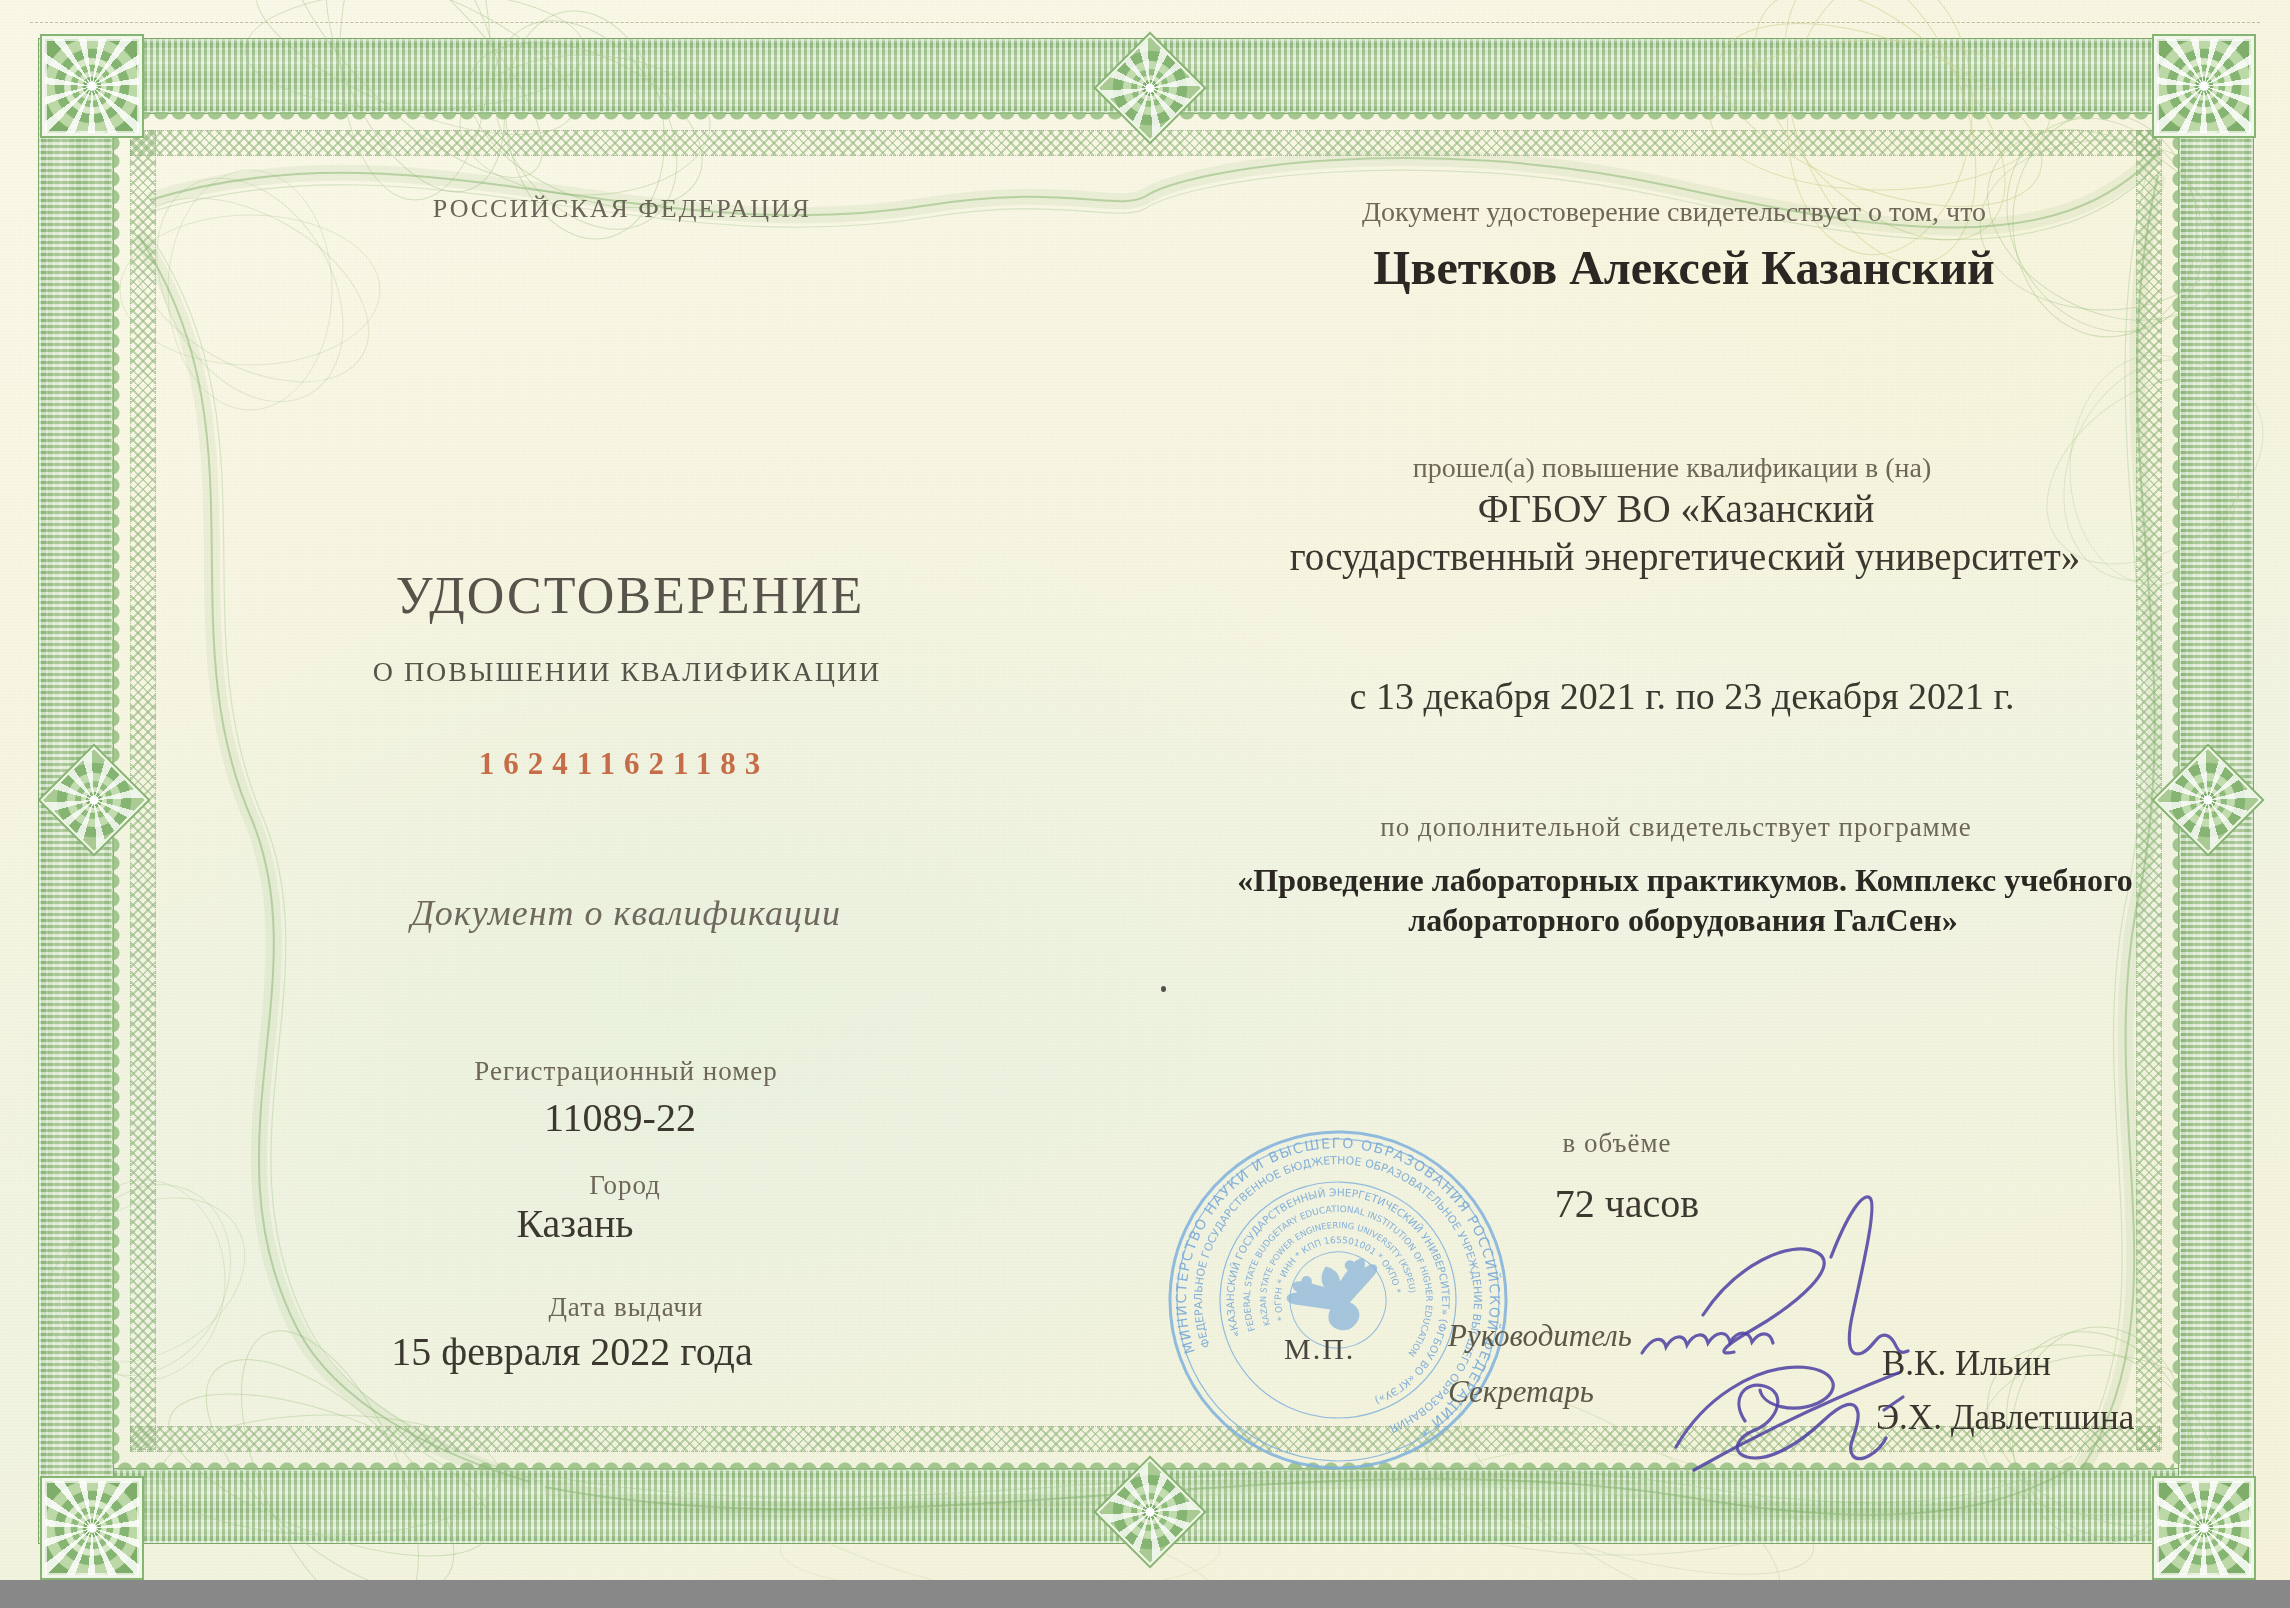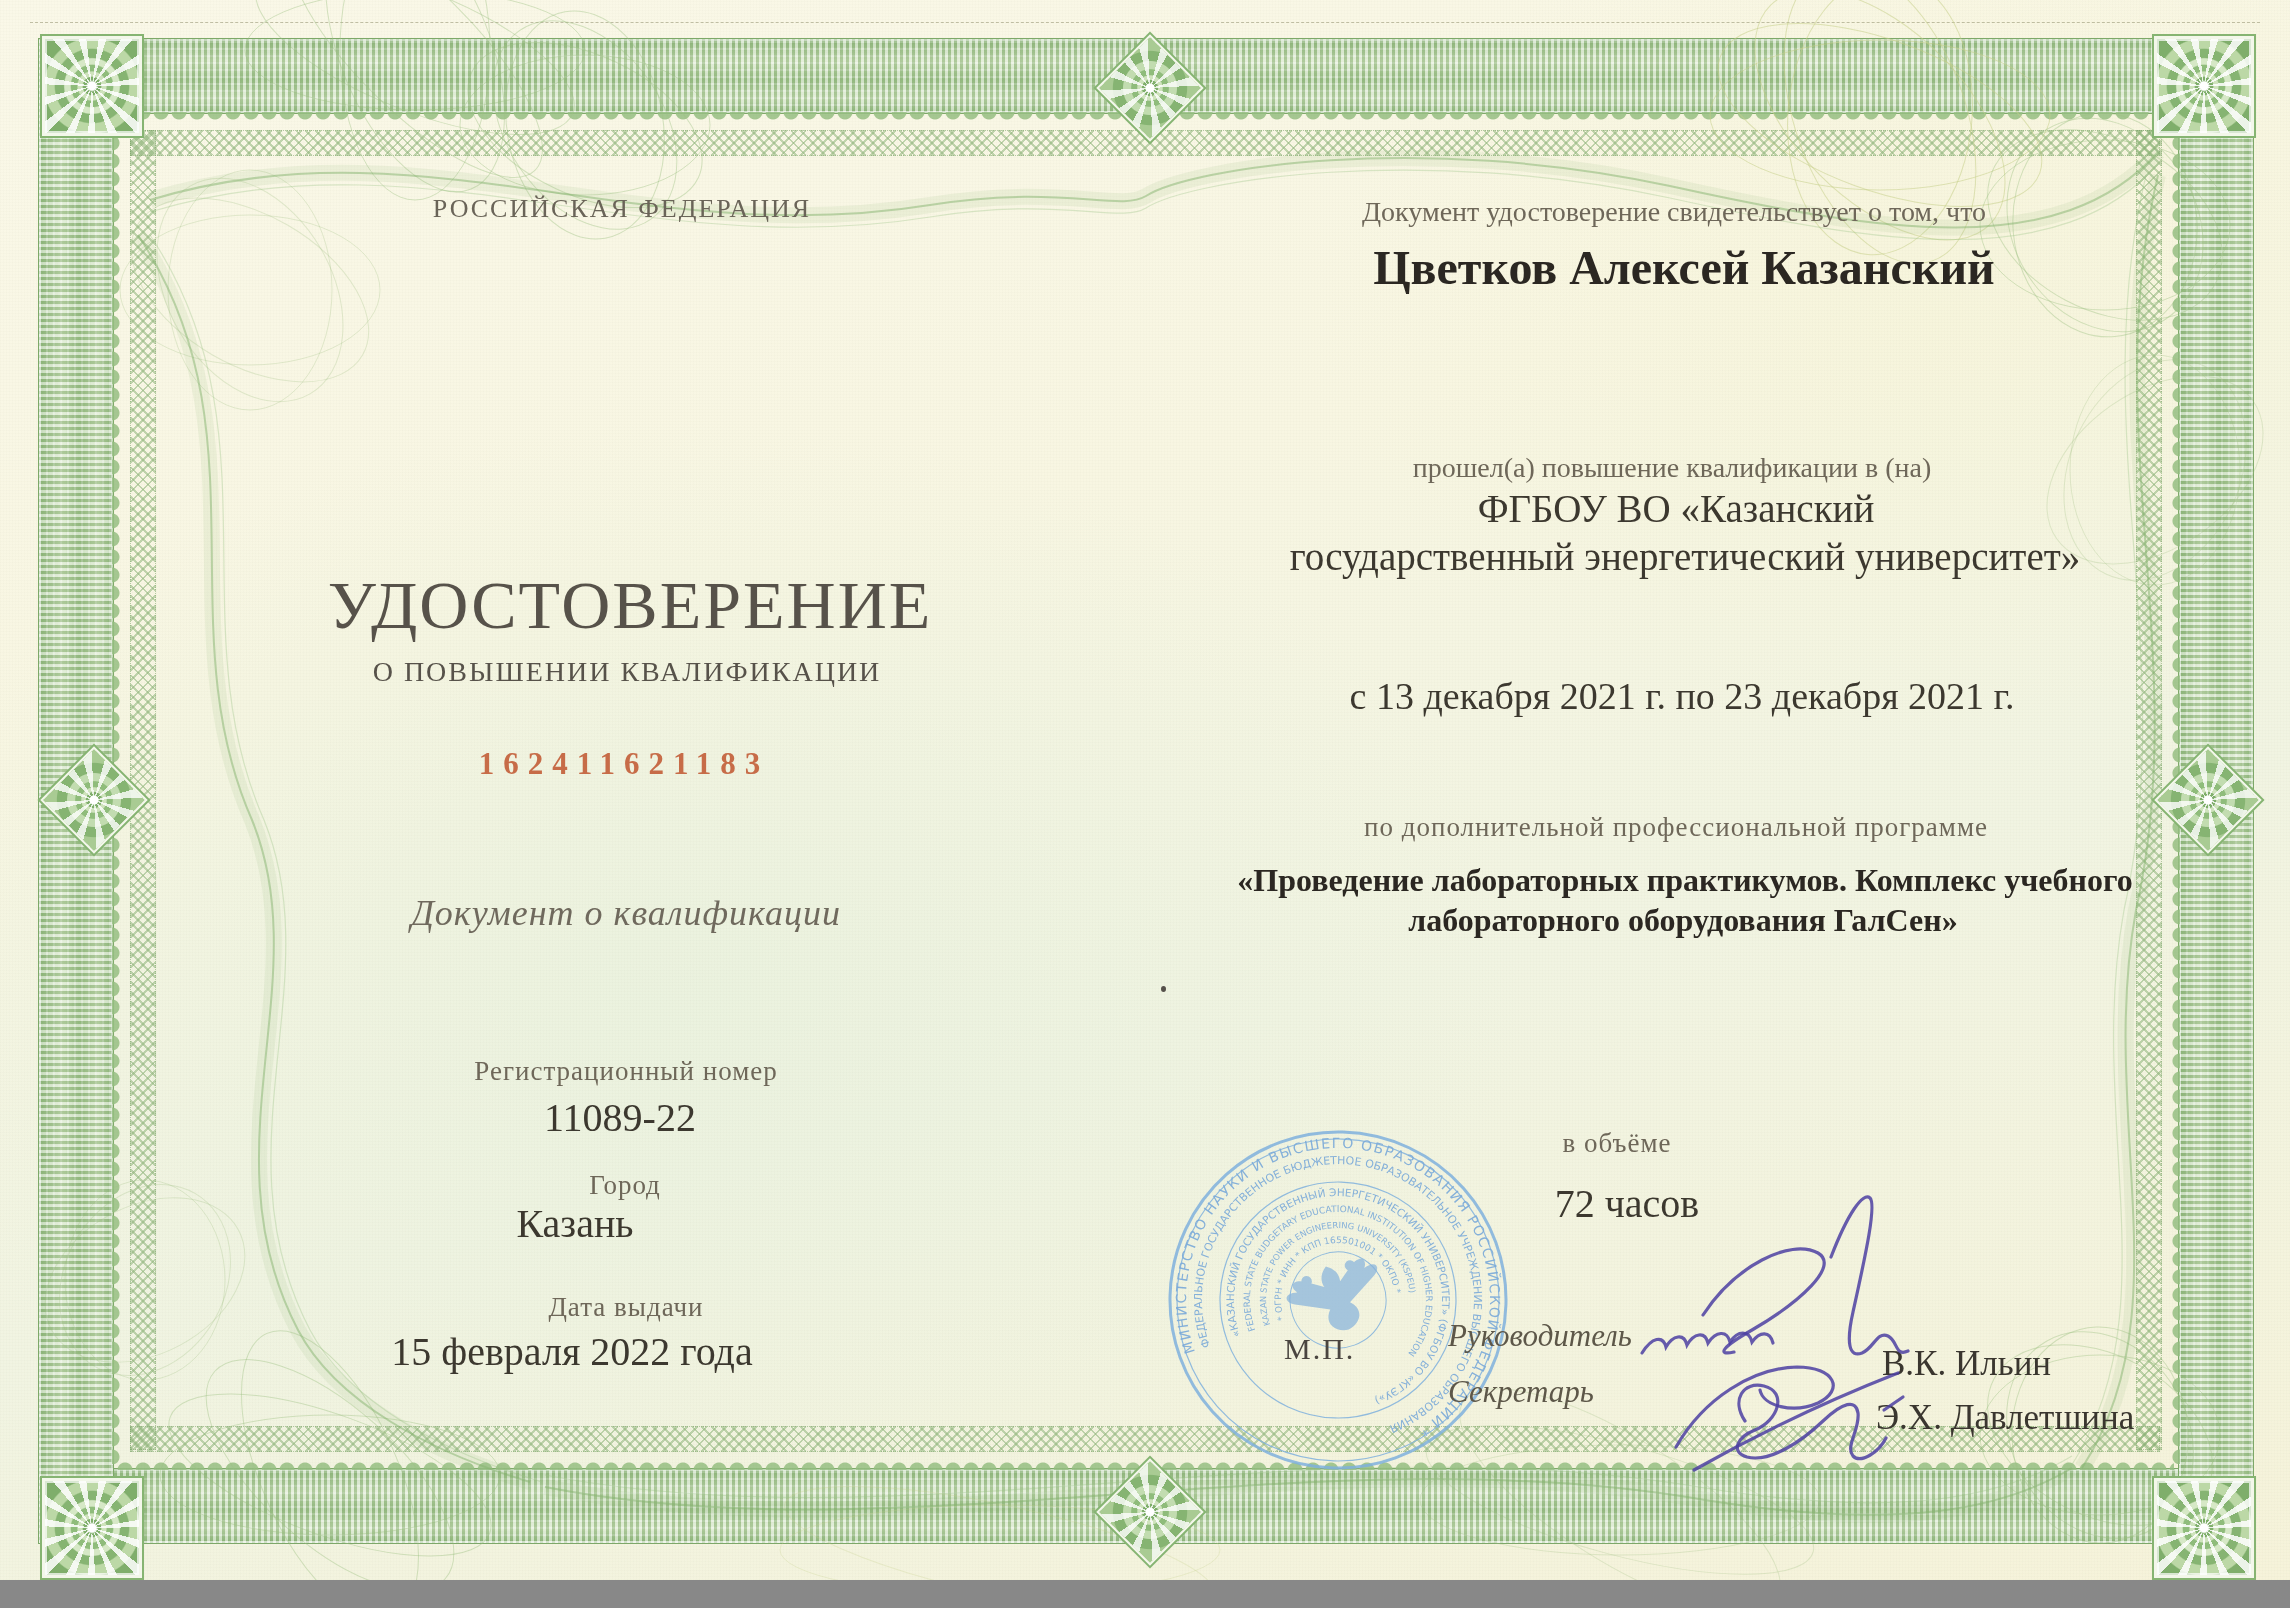--- a/index.html
+++ b/index.html
@@ -62,21 +62,21 @@
   .mesh.y ellipse{stroke:#c6cf8b;opacity:.55}
   .mesh.lite ellipse{opacity:.28}
   .ribbon-wide{fill:none;stroke:#8fba79;stroke-width:16;opacity:.13}
   .ribbon-line{fill:none;stroke:#86b470;stroke-width:2;opacity:.5}
   .ribbon-line2{fill:none;stroke:#9cc488;stroke-width:1.2;opacity:.35}
   
   .t{position:absolute;transform:translateX(-50%);white-space:nowrap;z-index:5;}
   .label{color:#6e6759;font-size:27px;letter-spacing:1px;}
   .value{color:#3c382f;font-size:40px;}
   .country{color:#6a6458;font-size:26px;letter-spacing:2px;}
-  .title{color:#57524a;font-size:68px;letter-spacing:2px;}
+  .title{color:#57524a;font-size:52px;letter-spacing:2px;}
   .subtitle{color:#57524a;font-size:28px;letter-spacing:2px;}
   .serial{font-size:31px;letter-spacing:9px;font-weight:bold;opacity:.92;}
   .doctype{font-style:italic;color:#6f695d;font-size:36px;letter-spacing:1px;}
   .statement{color:#6e6759;font-size:28px;}
   .name{color:#2b2722;font-size:48px;font-weight:bold;}
   .big{color:#3c382f;font-size:39px;}
   .bold-prog{color:#2b2722;font-size:32px;font-weight:bold;}
   .sig-label{font-style:italic;color:#5d5749;font-size:31px;transform:none;}
   .sig-name{color:#3a362f;font-size:35px;transform:none;margin-top:16px;}
   .mp{color:#4a4540;font-size:30px;letter-spacing:2px;transform:none;z-index:6;}
@@ -212,21 +212,21 @@
   <div class="t value" style="left:575px;top:1200px">Казань</div>
   <div class="t label" style="left:626px;top:1292px">Дата выдачи</div>
   <div class="t value" style="left:572px;top:1328px">15 февраля 2022 года</div>
 
   <div class="t statement" style="left:1674px;top:196px">Документ удостоверение свидетельствует о том, что</div>
   <div class="t name" style="left:1684px;top:240px">Цветков Алексей Казанский</div>
   <div class="t statement" style="left:1672px;top:452px">прошел(а) повышение квалификации в (на)</div>
   <div class="t big" style="left:1676px;top:486px">ФГБОУ ВО «Казанский</div>
   <div class="t big" style="left:1685px;top:534px">государственный энергетический университет»</div>
   <div class="t big" style="left:1682px;top:674px;font-size:38px">с 13 декабря 2021 г. по 23 декабря 2021 г.</div>
-  <div class="t label" style="left:1676px;top:812px">по дополнительной профессиональной программе</div>
+  <div class="t label" style="left:1676px;top:812px">по дополнительной свидетельствует программе</div>
   <div class="t bold-prog" style="left:1685px;top:862px">«Проведение лабораторных практикумов. Комплекс учебного</div>
   <div class="t bold-prog" style="left:1683px;top:902px">лабораторного оборудования ГалСен»</div>
   <div class="speck" style="left:1161px;top:986px"></div>
   <div class="t label" style="left:1617px;top:1128px">в объёме</div>
   <div class="t value" style="left:1627px;top:1180px">72 часов</div>
 
   <svg class="stampsvg" style="left:1150px;top:1112px" width="380" height="380" viewBox="1150 1112 380 380">
     <g transform="rotate(-20 1338 1300)">
       <circle class="stamp-ring" cx="1338" cy="1300" r="168" stroke-width="3"></circle>
       <circle class="stamp-ring" cx="1338" cy="1300" r="161" stroke-width="1.2"></circle>

